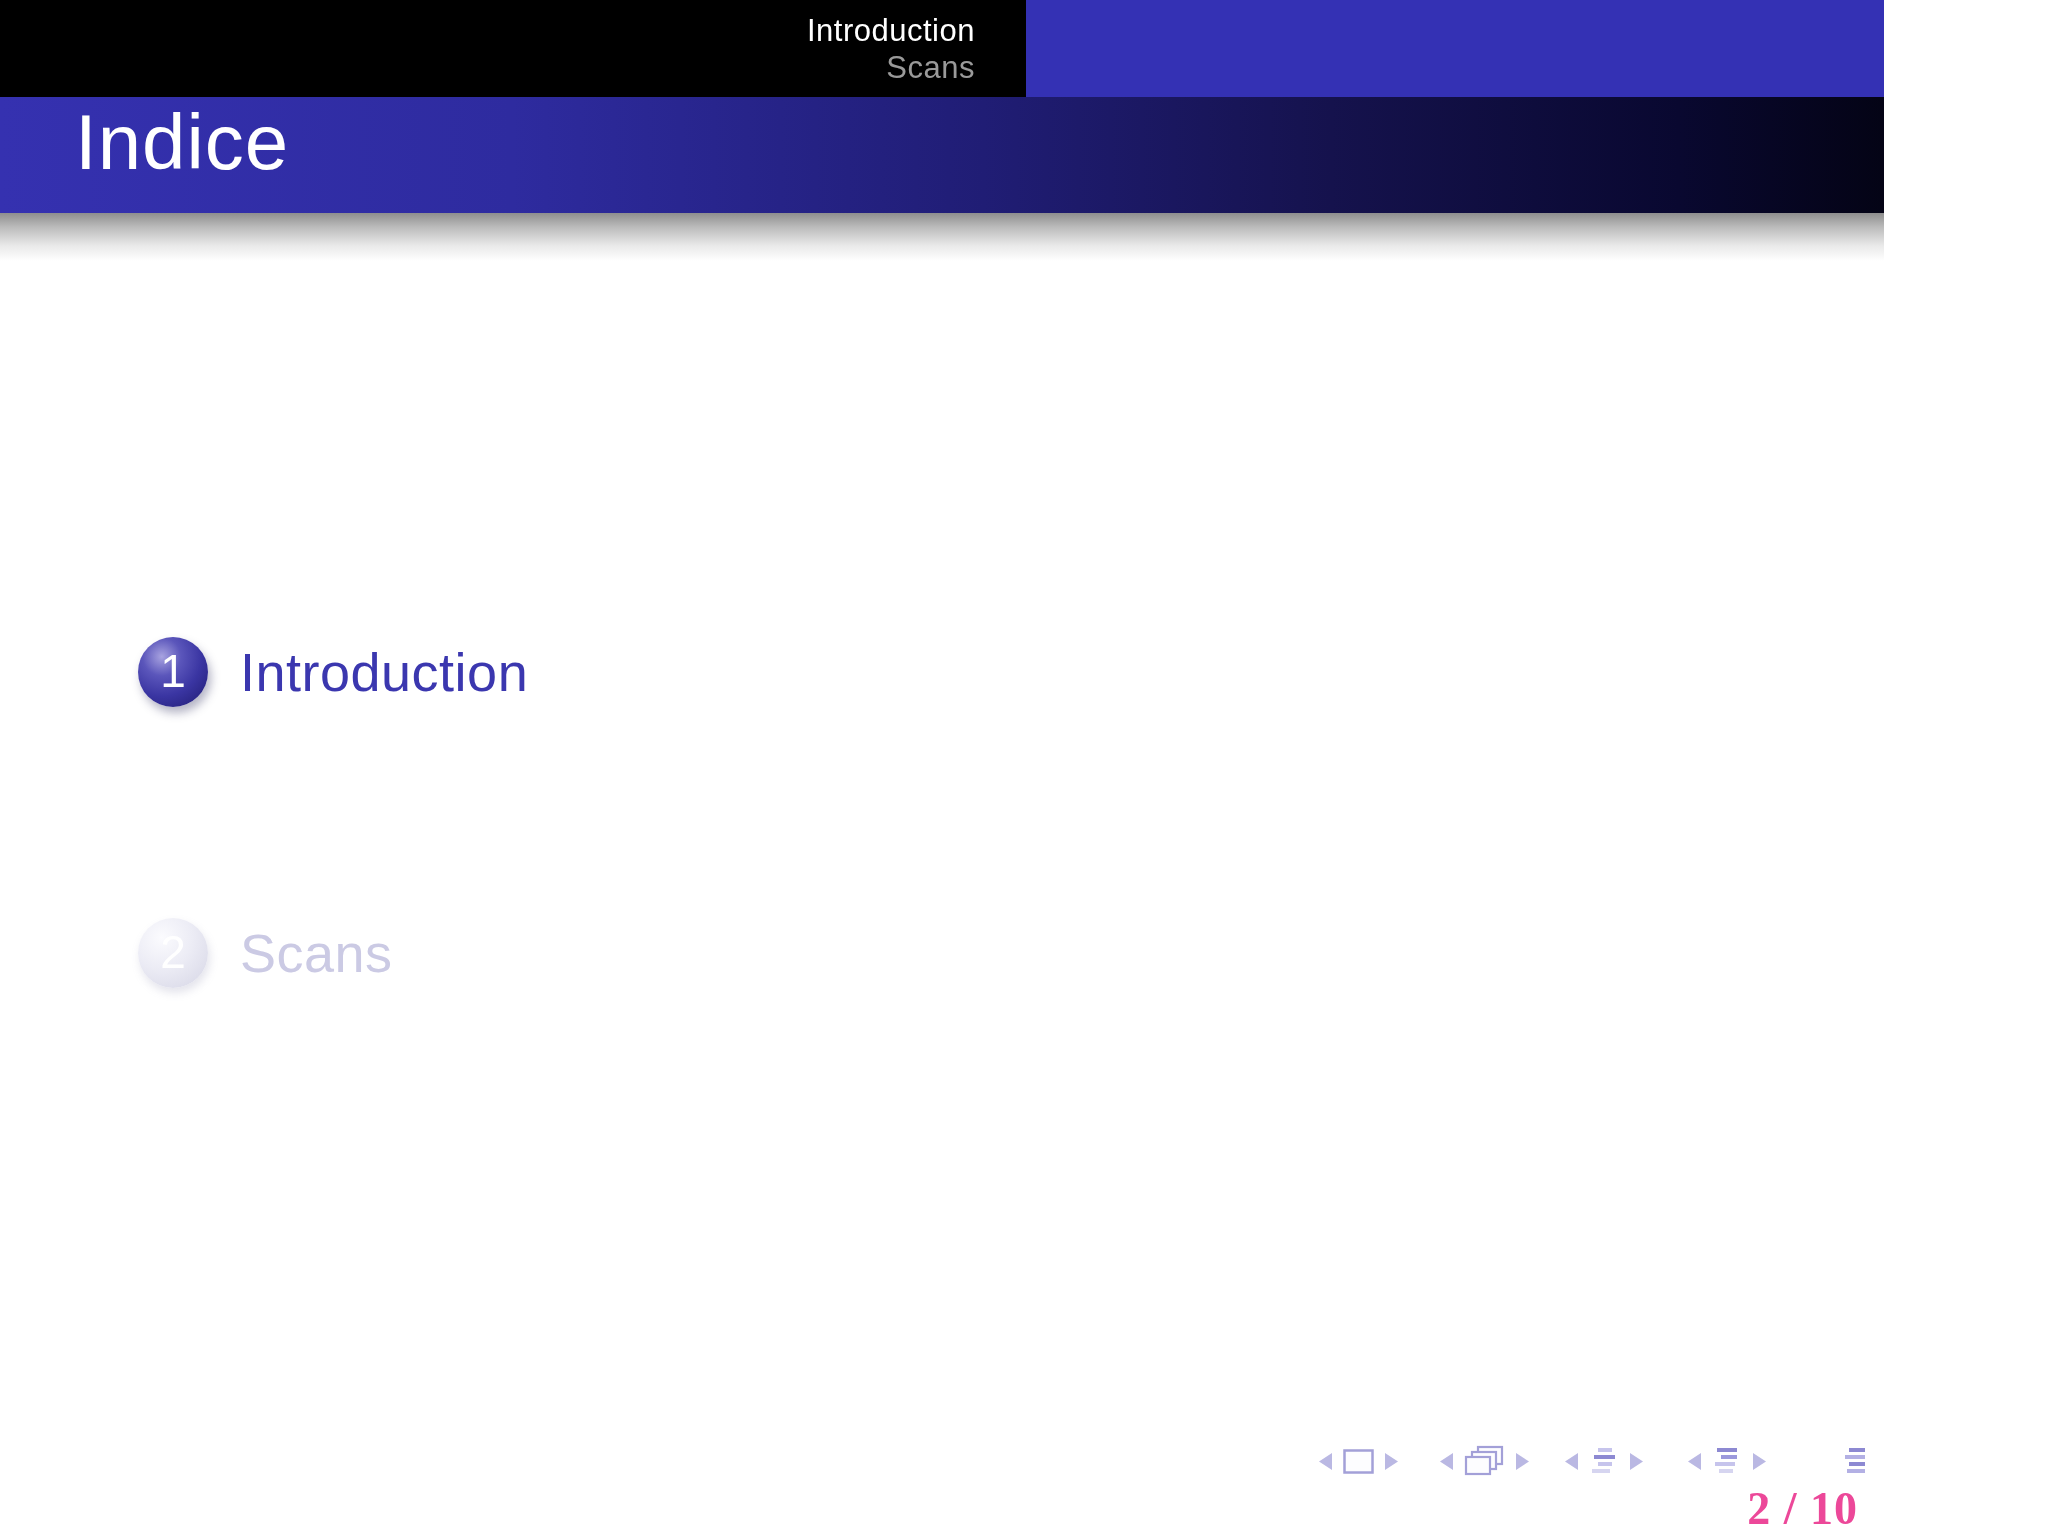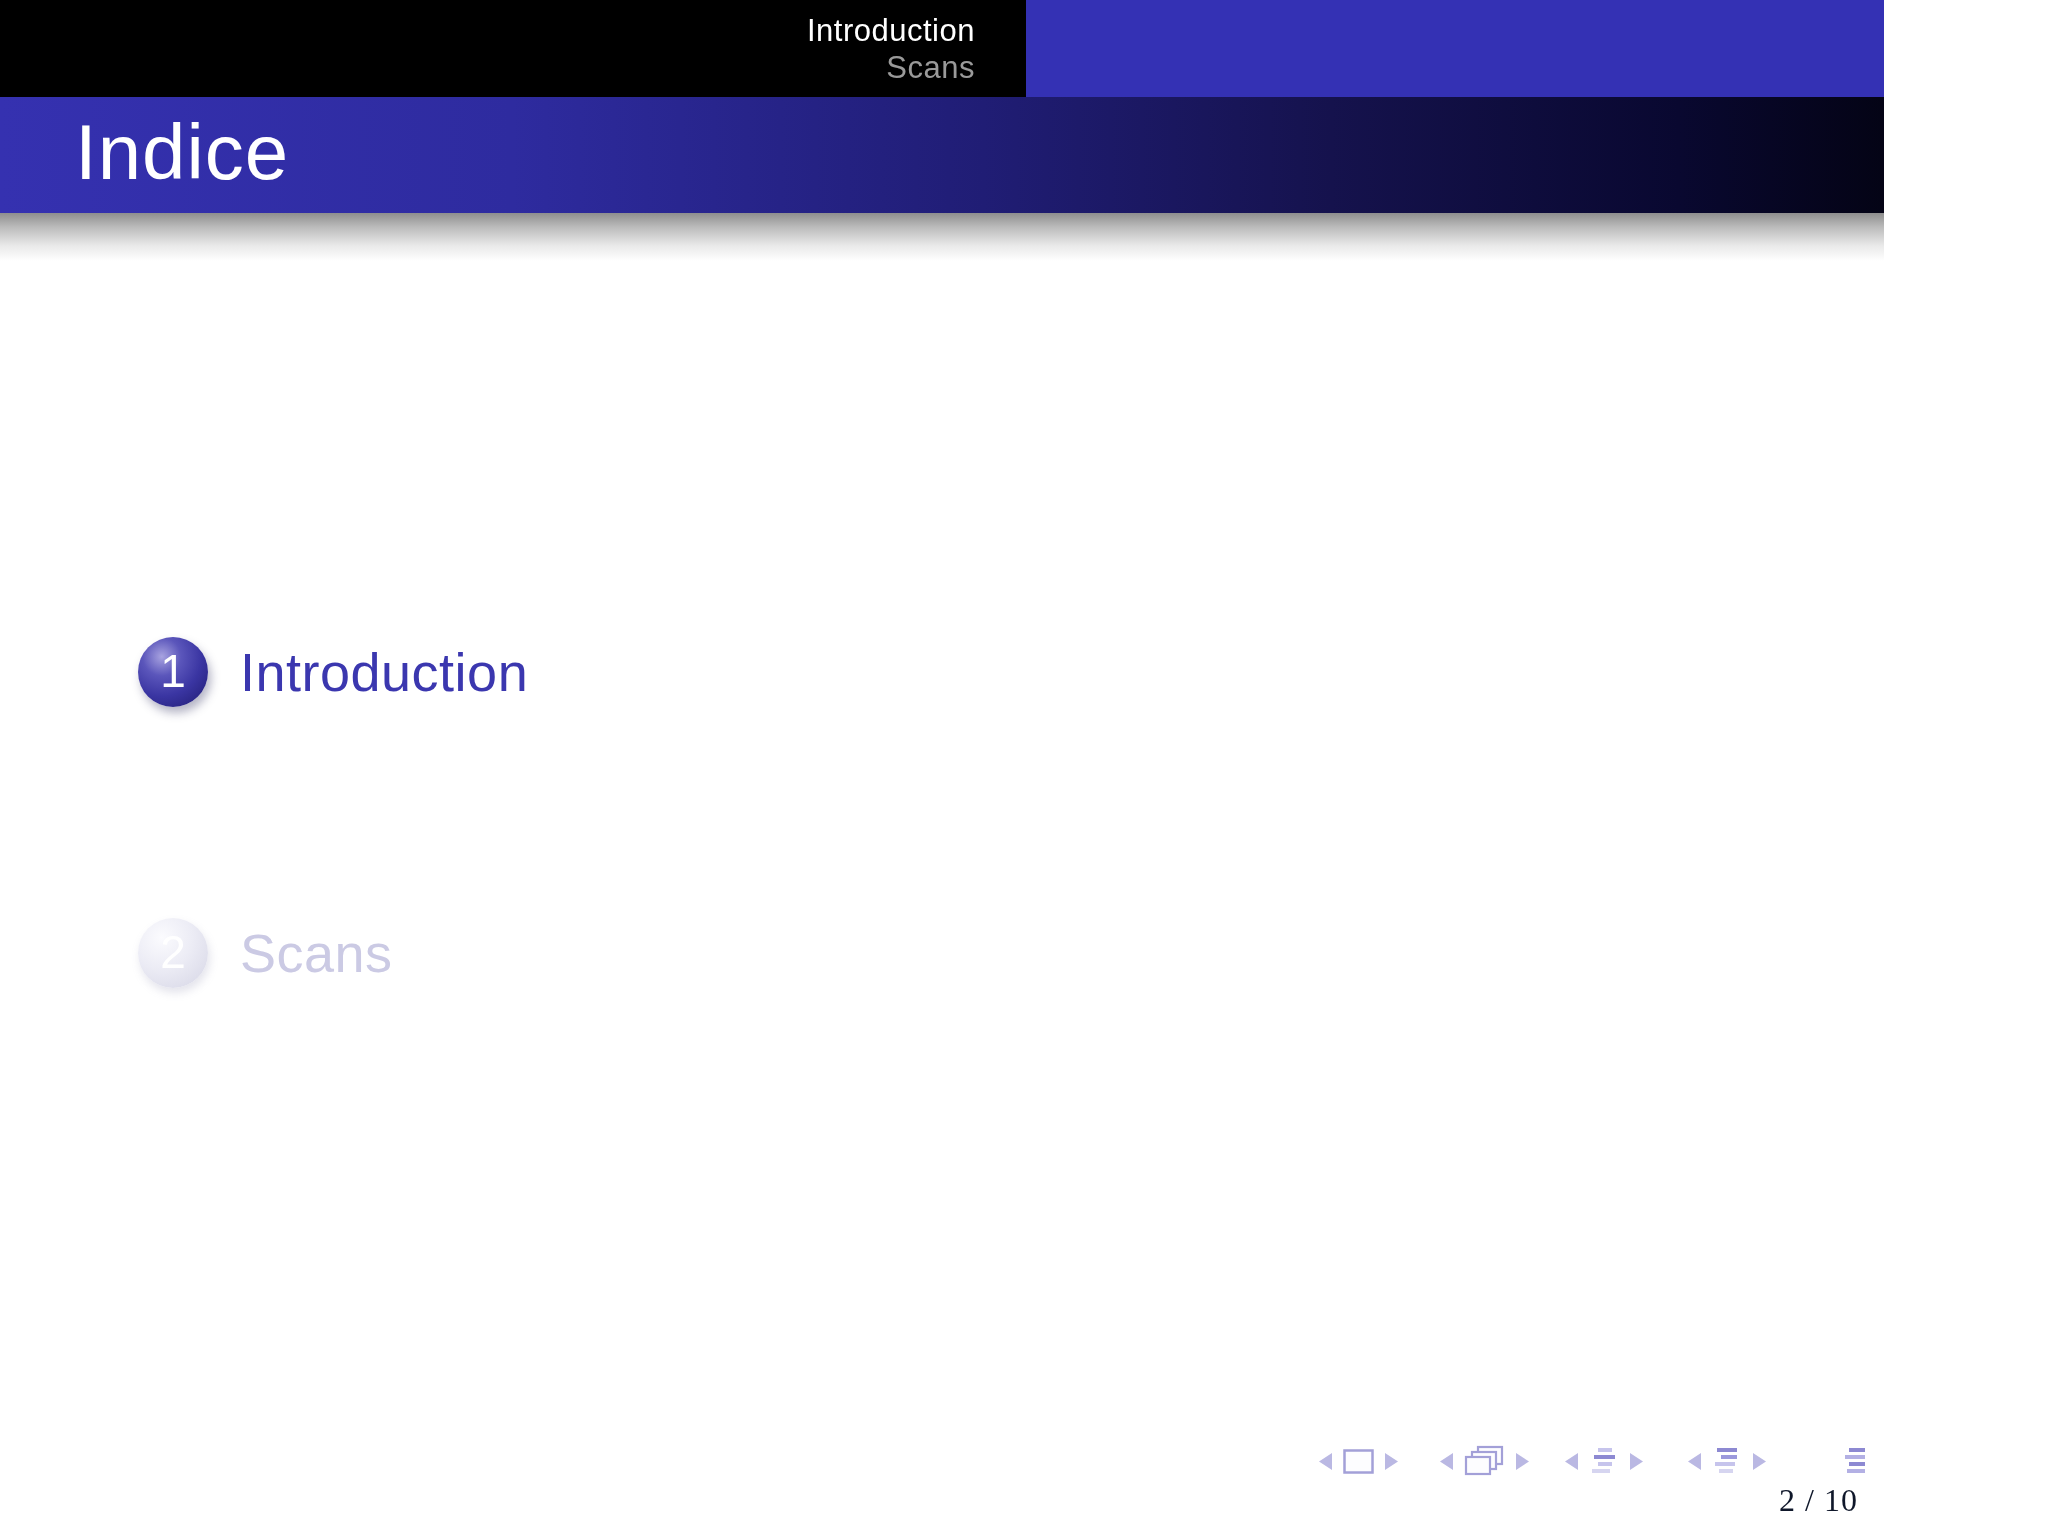--- a/index.html
+++ b/index.html
@@ -17,21 +17,21 @@
   .topbar-right { width:1022px; height:97px; background:#3431b4; }
   .topbar-section { font-size:31px; line-height:37px; letter-spacing:0.5px; cursor:default; }
   .topbar-section.current { color:#ffffff; }
   .topbar-section.other   { color:#9a9a9a; }
 
   
   .frametitle-bar {
     position:absolute; top:97px; left:0; width:2048px; height:116px;
     background:linear-gradient(to right,
       #3531b0 0%, #2e2b9f 25%, #201d75 48%, #15124d 65%, #090830 82%, #000000 100%);
-    display:flex; align-items:center;
+    display:flex; 
   }
   .frametitle-text {
     color:#ffffff; font-size:78px; font-weight:normal; letter-spacing:1px;
     padding-left:75px; padding-bottom:6px;
   }
   .title-shadow {
     position:absolute; top:213px; left:0; width:2048px; height:48px;
     background:linear-gradient(to bottom, #8e8e8e 0%, #bcbcbc 30%, #e9e9e9 68%, #ffffff 100%);
   }
 
@@ -64,21 +64,21 @@
   .g-subsection { left:1565px; }
   .g-section    { left:1688px; }
   .g-document   { left:1843px; }
   .g-tools      { left:1924px; gap:13px; }
   .nav-icon { display:block; cursor:default; }
 
   
   .page-indicator {
     position:absolute; top:1482px; right:26px;
     font-family:"Liberation Serif", serif;
-    font-size:32px; color:#0f172a; letter-spacing:1px;
+    font-size:46px; color:#ec4899; letter-spacing:1px;font-weight:bold;
   }
 </style>
 </head>
 <body>
 
 <div class="slide">
 
   <div class="topbar">
     <div class="topbar-left">
       <div class="topbar-section current">Introduction</div>

